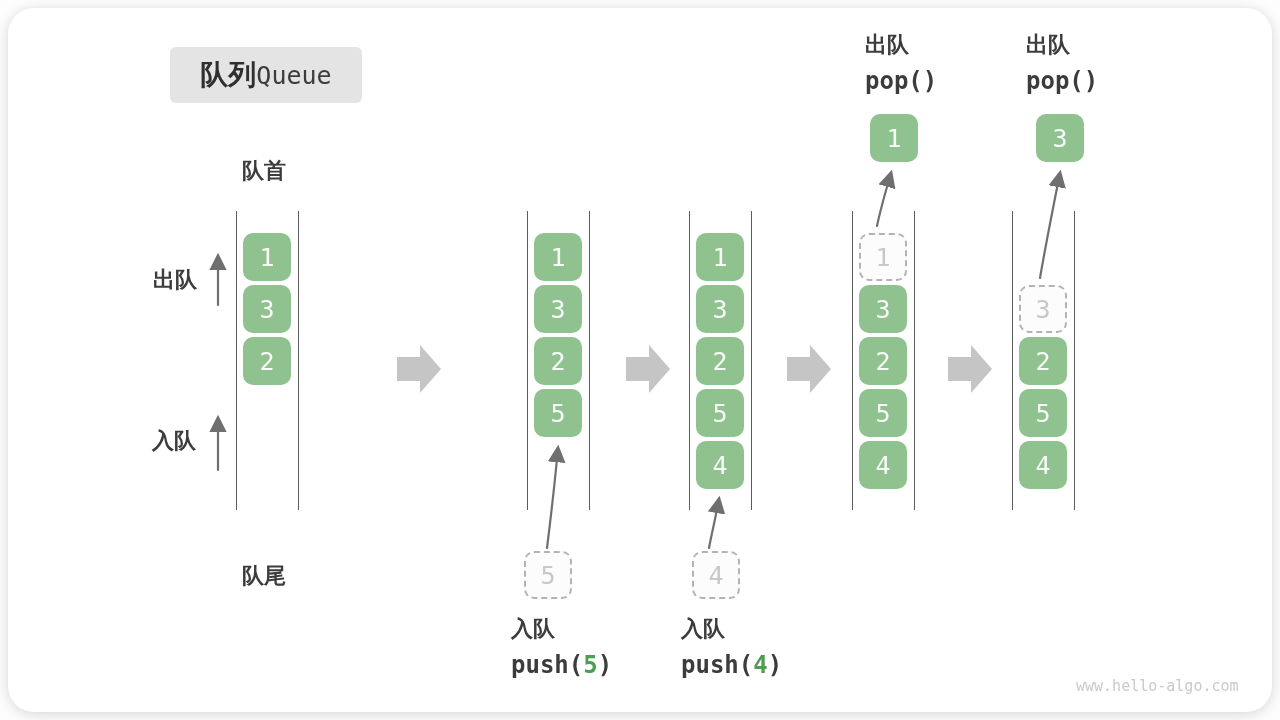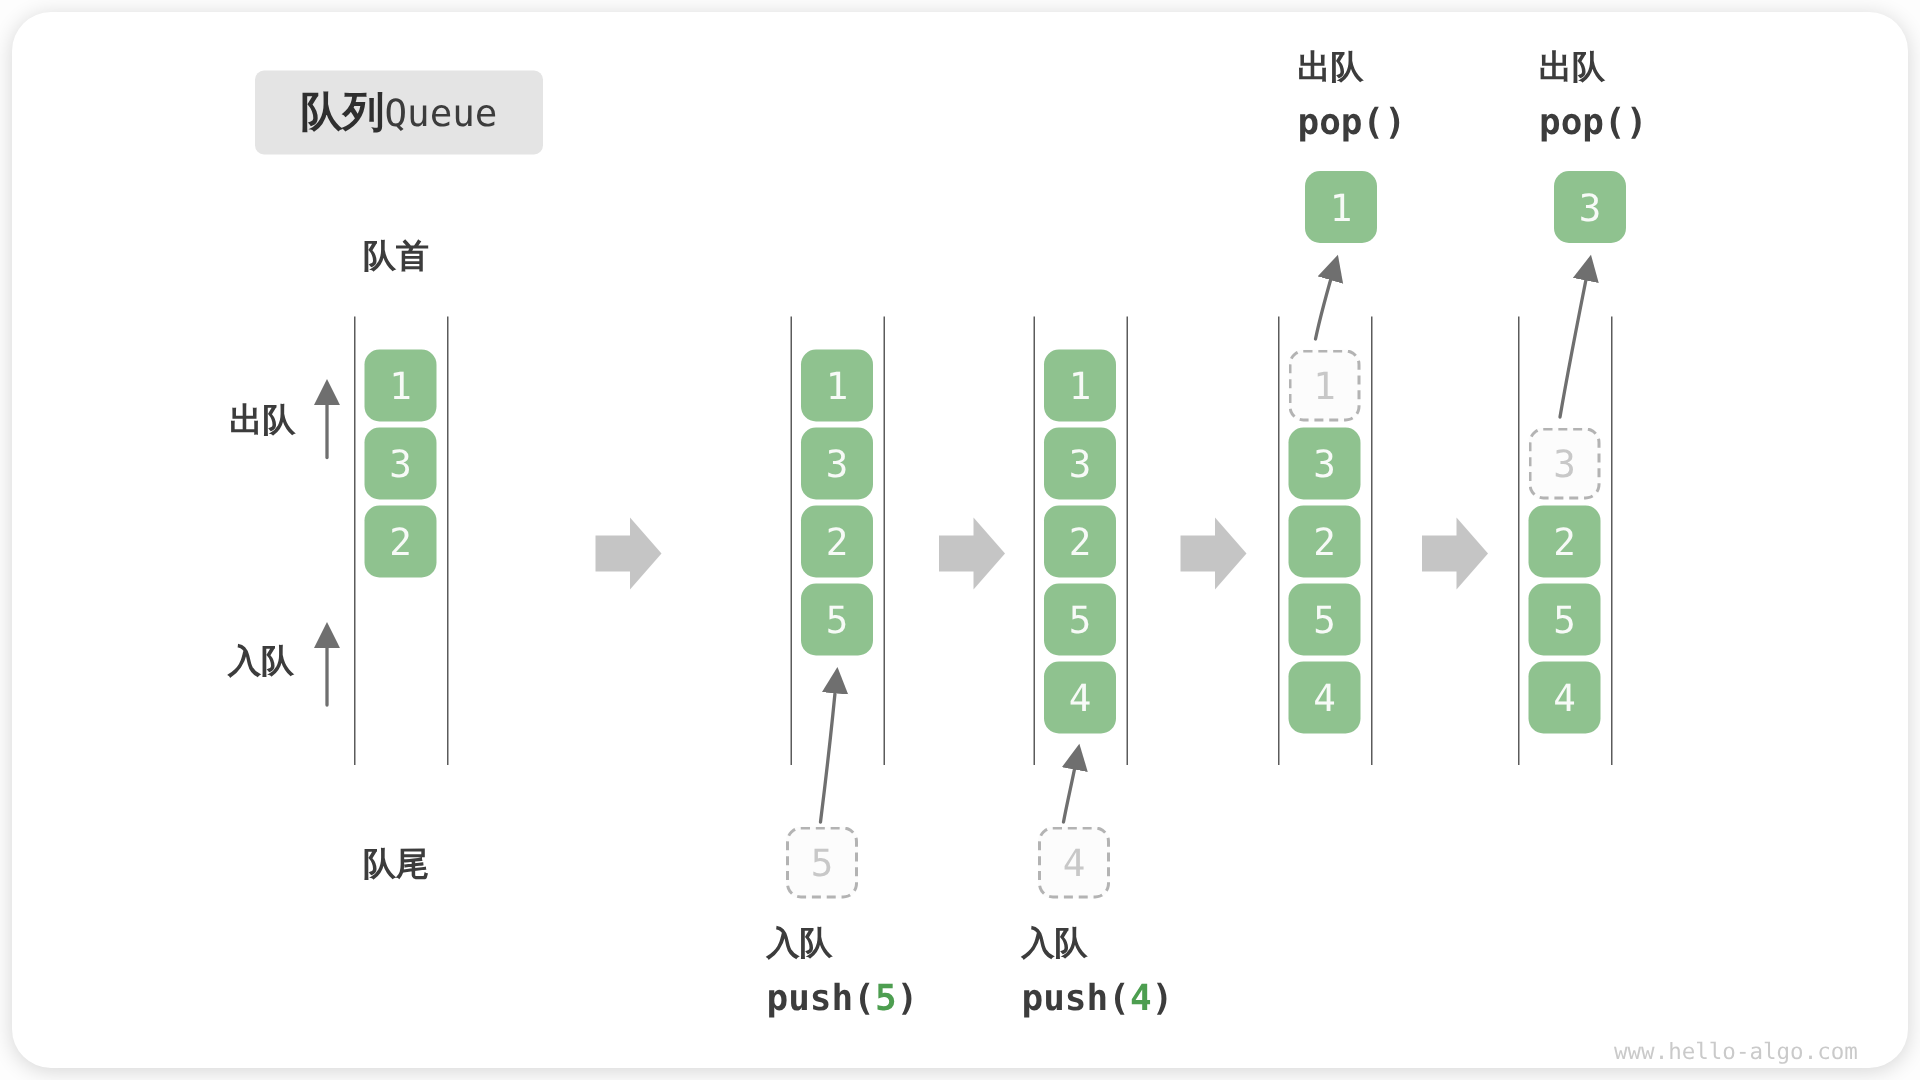--- a/index.html
+++ b/index.html
@@ -57,21 +57,21 @@
   }
   .float-box.solid{background:var(--green);color:#F7FAF7;}
   .float-box.dashed{background:var(--ghost-bg);border:2px dashed var(--dashed);color:var(--ghost-text);}
 
   .op-label{position:absolute;display:flex;flex-direction:column;gap:7px;white-space:nowrap;}
   .op-zh{font-size:22px;font-weight:700;color:var(--text-dark);}
   .op-code{font-family:"DejaVu Sans Mono",monospace;font-size:24px;font-weight:600;color:var(--text-dark);}
   .op-code .arg{color:var(--green-accent);}
 
   .watermark{
-    position:absolute;left:1076px;top:692px;
+    position:absolute;left:1076px;top:677px;
     font-family:"DejaVu Sans Mono",monospace;font-size:15px;color:var(--watermark);
   }
   svg.overlay{position:absolute;left:0;top:0;width:1280px;height:720px;pointer-events:none;}
 </style>
 </head>
 <body>
 
 <div class="card"></div>
 
 <div class="stage">

